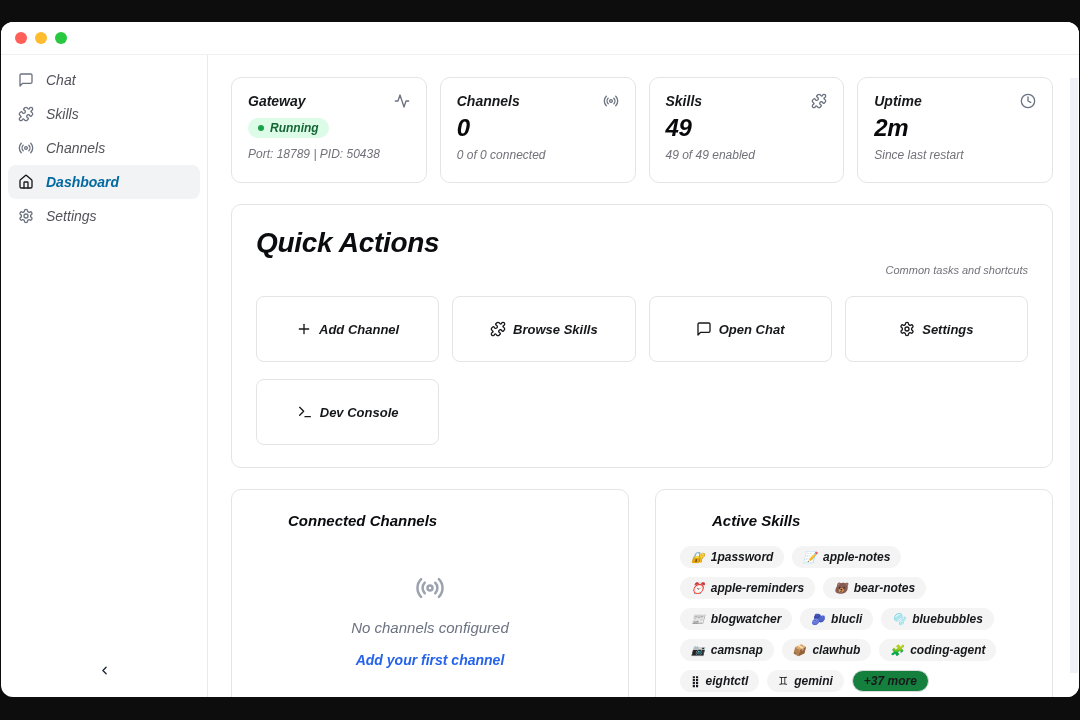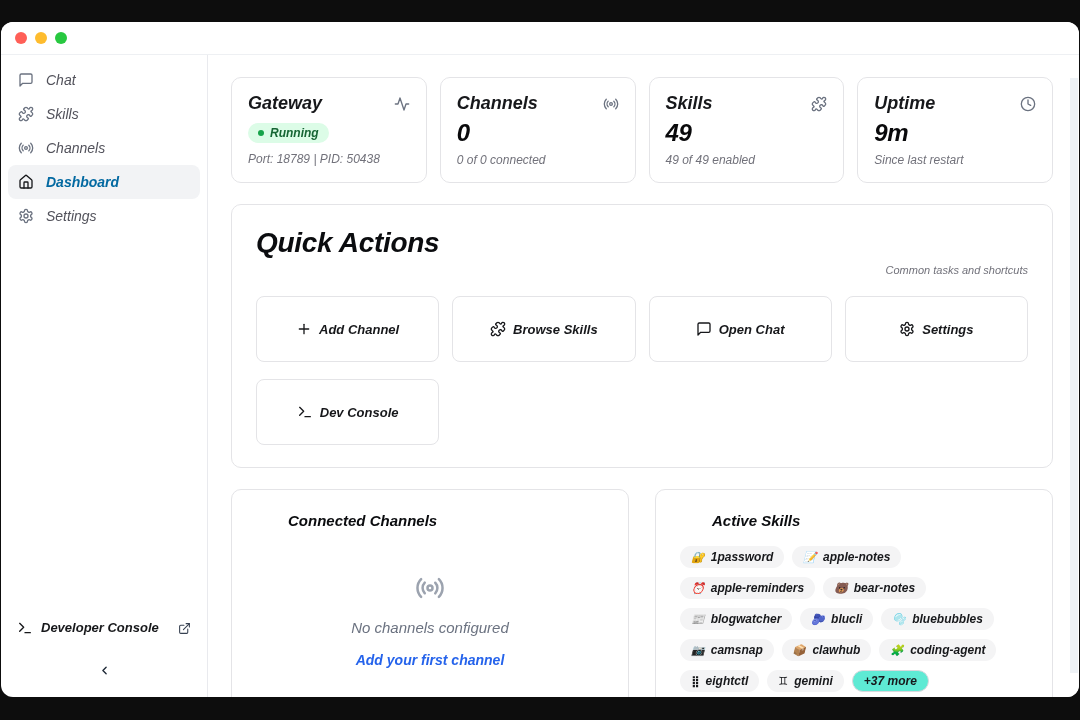--- a/index.html
+++ b/index.html
@@ -28,21 +28,21 @@
   .collapse-btn { width:28px; height:22px; display:flex; align-items:center; justify-content:center; color:#1f2937; cursor:pointer; }
   .collapse-btn svg { width:13px; height:13px; }
 
   .main { flex:1; position:relative; background:#fff; padding:22px 26px 0 23px; overflow:hidden; }
   .scroll-gutter { position:absolute; top:0; right:0; bottom:0; width:8px; background:#eef2f6; }
 
   .stats-grid { display:grid; grid-template-columns:repeat(4,1fr); gap:13px; margin-bottom:21px; }
   .card { background:#fff; border:1px solid #e4e4e7; border-radius:10px; }
   .stat-card { padding:15px 16px; height:106px; }
   .stat-head { display:flex; align-items:center; justify-content:space-between; }
-  .stat-title { font-size:18px; font-weight:700; color:#17181b; }
+  .stat-title { font-size:14px; font-weight:700; color:#17181b; }
   .stat-icon { width:16px; height:16px; color:#6b7280; }
   .stat-icon svg { width:16px; height:16px; }
   .stat-value { font-size:24px; font-weight:700; color:#09090b; margin-top:5px; letter-spacing:-0.3px; }
   .stat-detail { font-size:12px; color:#71717a; margin-top:6px; }
   .status-badge { display:inline-flex; align-items:center; gap:6px; background:#dcfce7; border-radius:999px; padding:3px 10px; margin-top:9px; font-size:12px; font-weight:700; color:#166534; }
   .status-dot { width:6px; height:6px; border-radius:50%; background:#16a34a; }
   .gateway-detail { font-size:12px; color:#71717a; margin-top:9px; }
 
   .qa-card { padding:22px 24px; margin-bottom:21px; }
   .qa-title { font-size:28px; font-weight:700; color:#0b0c0f; letter-spacing:-0.3px; }
@@ -58,21 +58,21 @@
   .panel-title { font-size:15px; font-weight:700; color:#0b0c0f;margin-left:32px; }
   .empty-state { display:flex; flex-direction:column; align-items:center; margin-top:44px; }
   .empty-icon { width:30px; height:30px; color:#9ca3af; }
   .empty-icon svg { width:30px; height:30px; }
   .empty-text { font-size:15px; color:#6b7280; margin-top:16px; }
   .empty-link { font-size:14px; font-weight:700; color:#2563eb; margin-top:16px; cursor:pointer; }
 
   .skills-badges { display:flex; flex-wrap:wrap; gap:9px 8px; margin-top:17px; }
   .skill-badge { display:inline-flex; align-items:center; gap:6px; background:#f4f4f5; border-radius:999px; padding:4px 11px; font-size:12px; font-weight:700; color:#17181b; cursor:default; }
   .skill-badge .emoji { font-size:11px; line-height:1; }
-  .more-badge { background:#5eead4; border:1px solid #d9d9de; padding:3px 11px; }
+  .more-badge { background:#15803d; border:1px solid #d9d9de; padding:3px 11px; }
 </style>
 </head>
 <body>
 
 <div class="window">
 
   <div class="titlebar">
     <div class="traffic">
       <span class="light red"></span>
       <span class="light yellow"></span>
@@ -124,36 +124,20 @@
         <span class="nav-icon">
           <svg viewBox="0 0 24 24" fill="none" stroke="currentColor" stroke-width="2" stroke-linecap="round" stroke-linejoin="round">
               <path d="M12.22 2h-.44a2 2 0 0 0-2 2v.18a2 2 0 0 1-1 1.73l-.43.25a2 2 0 0 1-2 0l-.15-.08a2 2 0 0 0-2.73.73l-.22.38a2 2 0 0 0 .73 2.73l.15.1a2 2 0 0 1 1 1.72v.51a2 2 0 0 1-1 1.74l-.15.09a2 2 0 0 0-.73 2.73l.22.38a2 2 0 0 0 2.73.73l.15-.08a2 2 0 0 1 2 0l.43.25a2 2 0 0 1 1 1.73V20a2 2 0 0 0 2 2h.44a2 2 0 0 0 2-2v-.18a2 2 0 0 1 1-1.73l.43-.25a2 2 0 0 1 2 0l.15.08a2 2 0 0 0 2.73-.73l.22-.39a2 2 0 0 0-.73-2.73l-.15-.08a2 2 0 0 1-1-1.74v-.5a2 2 0 0 1 1-1.74l.15-.09a2 2 0 0 0 .73-2.73l-.22-.38a2 2 0 0 0-2.73-.73l-.15.08a2 2 0 0 1-2 0l-.43-.25a2 2 0 0 1-1-1.73V4a2 2 0 0 0-2-2z"></path>
               <circle cx="12" cy="12" r="3"></circle>
             </svg>
         </span>
         <span class="nav-label">Settings</span>
       </div>
 
       <div class="sidebar-footer">
-        <div class="devconsole-row">
-          <span class="nav-icon">
-            <svg viewBox="0 0 24 24" fill="none" stroke="currentColor" stroke-width="2" stroke-linecap="round" stroke-linejoin="round">
-                <polyline points="4 17 10 11 4 5"></polyline>
-                <line x1="12" y1="19" x2="20" y2="19"></line>
-              </svg>
-          </span>
-          <span class="devconsole-label">Developer Console</span>
-          <span class="extlink-icon">
-            <svg viewBox="0 0 24 24" fill="none" stroke="currentColor" stroke-width="2" stroke-linecap="round" stroke-linejoin="round">
-                <path d="M18 13v6a2 2 0 0 1-2 2H5a2 2 0 0 1-2-2V8a2 2 0 0 1 2-2h6"></path>
-                <path d="M15 3h6v6"></path>
-                <path d="M10 14 21 3"></path>
-              </svg>
-          </span>
-        </div>
         <div class="collapse-row">
           <span class="collapse-btn">
             <svg viewBox="0 0 24 24" fill="none" stroke="currentColor" stroke-width="2.5" stroke-linecap="round" stroke-linejoin="round">
                 <path d="m15 18-6-6 6-6"></path>
               </svg>
           </span>
         </div>
       </div>
     </div>
 
@@ -209,21 +193,21 @@
         <div class="card stat-card">
           <div class="stat-head">
             <span class="stat-title">Uptime</span>
             <span class="stat-icon">
               <svg viewBox="0 0 24 24" fill="none" stroke="currentColor" stroke-width="2" stroke-linecap="round" stroke-linejoin="round">
                   <circle cx="12" cy="12" r="10"></circle>
                   <path d="M12 6v6l4 2"></path>
                 </svg>
             </span>
           </div>
-          <div class="stat-value">9m</div>
+          <div class="stat-value">2m</div>
           <div class="stat-detail">Since last restart</div>
         </div>
       </div>
 
       <div class="card qa-card">
         <div class="qa-title">Quick Actions</div>
         <div class="qa-sub">Common tasks and shortcuts</div>
         <div class="qa-grid">
           <div class="qa-btn">
             <span class="qa-icon">

